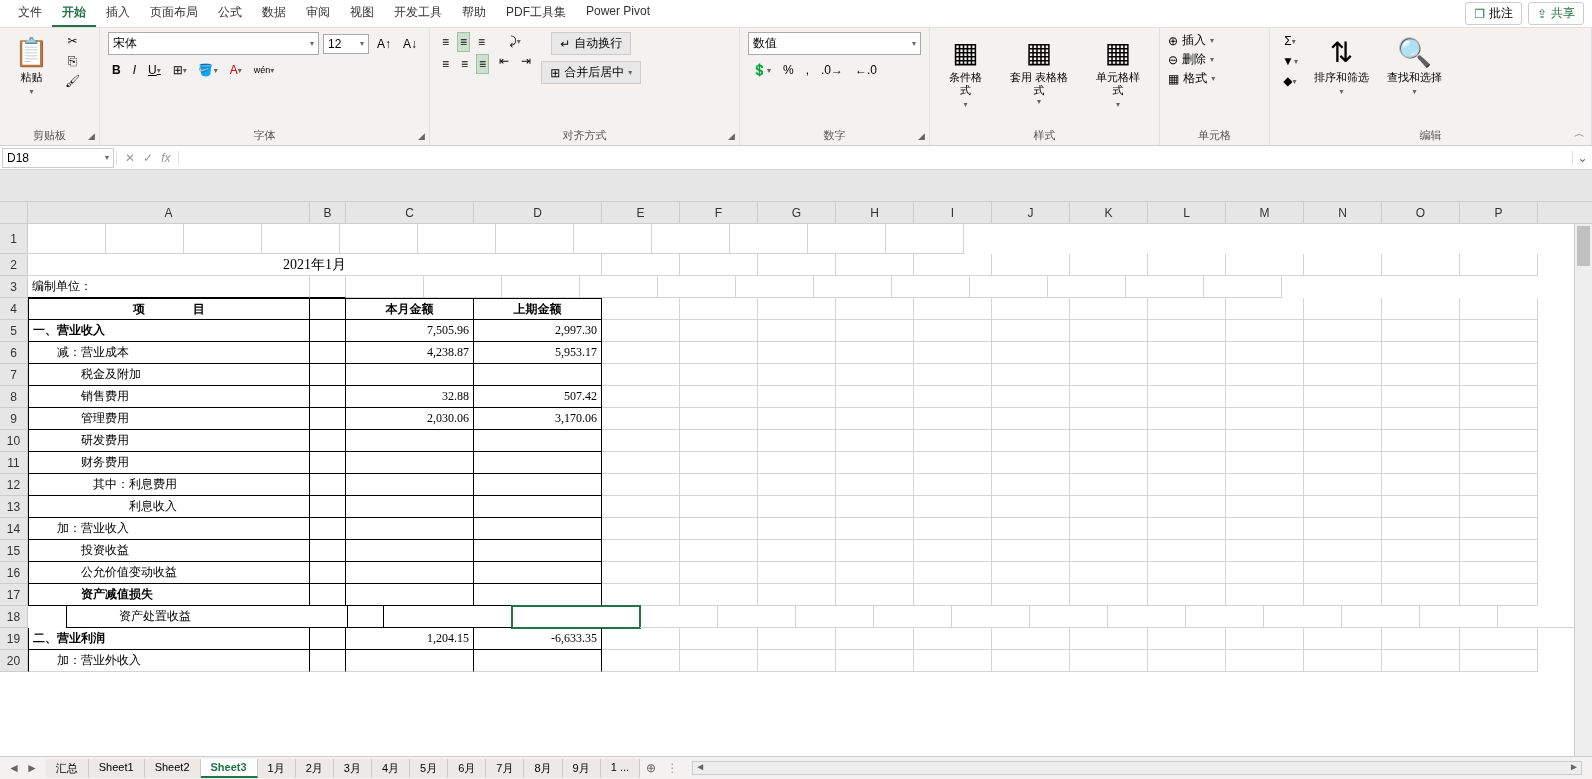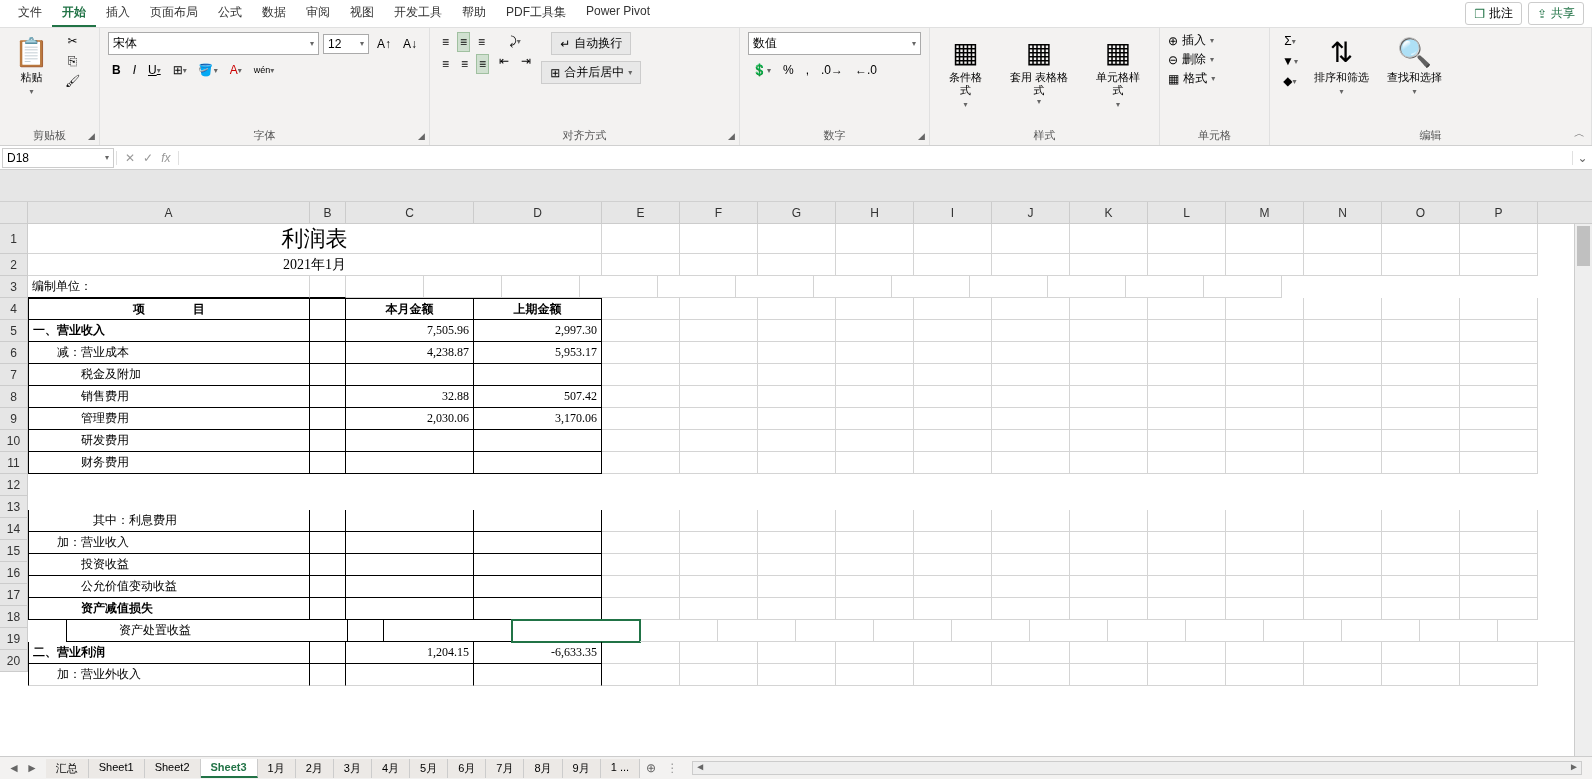--- a/index.html
+++ b/index.html
@@ -328,21 +328,20 @@
         <div class="col-h" style="width: 78px;">J</div>
         <div class="col-h" style="width: 78px;">K</div>
         <div class="col-h" style="width: 78px;">L</div>
         <div class="col-h" style="width: 78px;">M</div>
         <div class="col-h" style="width: 78px;">N</div>
         <div class="col-h" style="width: 78px;">O</div>
         <div class="col-h" style="width: 78px;">P</div>
       </div>
     <div class="grid-body" id="grid-body">
         <div class="grid-row" style="height: 30px;">
-          <div class="cell center title-cell" style="width: 574px; height: 30px;">利润表</div>
           <div class="cell " style="width: 78px; height: 30px;"></div>
           <div class="cell " style="width: 78px; height: 30px;"></div>
           <div class="cell " style="width: 78px; height: 30px;"></div>
           <div class="cell " style="width: 78px; height: 30px;"></div>
           <div class="cell " style="width: 78px; height: 30px;"></div>
           <div class="cell " style="width: 78px; height: 30px;"></div>
           <div class="cell " style="width: 78px; height: 30px;"></div>
           <div class="cell " style="width: 78px; height: 30px;"></div>
           <div class="cell " style="width: 78px; height: 30px;"></div>
           <div class="cell " style="width: 78px; height: 30px;"></div>
@@ -517,22 +516,40 @@
           <div class="cell " style="width: 78px; height: 22px;"></div>
           <div class="cell " style="width: 78px; height: 22px;"></div>
           <div class="cell " style="width: 78px; height: 22px;"></div>
           <div class="cell " style="width: 78px; height: 22px;"></div>
           <div class="cell " style="width: 78px; height: 22px;"></div>
           <div class="cell " style="width: 78px; height: 22px;"></div>
           <div class="cell " style="width: 78px; height: 22px;"></div>
           <div class="cell " style="width: 78px; height: 22px;"></div>
           <div class="cell " style="width: 78px; height: 22px;"></div>
         </div>
-        <div class="grid-row" style="height: 22px; margin-top: 36px;">
+        <div class="grid-row" style="height: 22px;">
           <div class="cell bl br bb" style="width: 282px; height: 22px;">　　　　　其中：利息费用</div>
+          <div class="cell br bb" style="width: 36px; height: 22px;"></div>
+          <div class="cell br bb" style="width: 128px; height: 22px;"></div>
+          <div class="cell br bb" style="width: 128px; height: 22px;"></div>
+          <div class="cell " style="width: 78px; height: 22px;"></div>
+          <div class="cell " style="width: 78px; height: 22px;"></div>
+          <div class="cell " style="width: 78px; height: 22px;"></div>
+          <div class="cell " style="width: 78px; height: 22px;"></div>
+          <div class="cell " style="width: 78px; height: 22px;"></div>
+          <div class="cell " style="width: 78px; height: 22px;"></div>
+          <div class="cell " style="width: 78px; height: 22px;"></div>
+          <div class="cell " style="width: 78px; height: 22px;"></div>
+          <div class="cell " style="width: 78px; height: 22px;"></div>
+          <div class="cell " style="width: 78px; height: 22px;"></div>
+          <div class="cell " style="width: 78px; height: 22px;"></div>
+          <div class="cell " style="width: 78px; height: 22px;"></div>
+        </div>
+        <div class="grid-row" style="height: 22px;">
+          <div class="cell bl br bb" style="width: 282px; height: 22px;">　　　　　　　　利息收入</div>
           <div class="cell br bb" style="width: 36px; height: 22px;"></div>
           <div class="cell br bb" style="width: 128px; height: 22px;"></div>
           <div class="cell br bb" style="width: 128px; height: 22px;"></div>
           <div class="cell " style="width: 78px; height: 22px;"></div>
           <div class="cell " style="width: 78px; height: 22px;"></div>
           <div class="cell " style="width: 78px; height: 22px;"></div>
           <div class="cell " style="width: 78px; height: 22px;"></div>
           <div class="cell " style="width: 78px; height: 22px;"></div>
           <div class="cell " style="width: 78px; height: 22px;"></div>
           <div class="cell " style="width: 78px; height: 22px;"></div>

